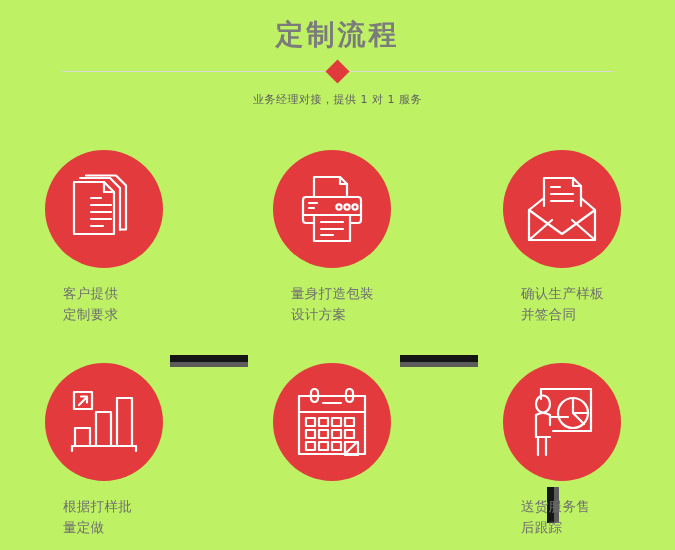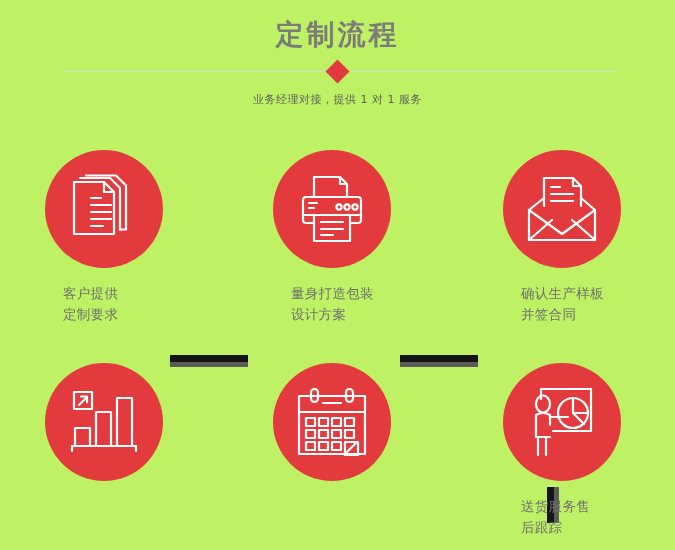--- a/index.html
+++ b/index.html
@@ -266,20 +266,22 @@
             <path d="M11 6.5 h6 v6"></path>
             <rect x="5" y="38" width="15" height="18"></rect>
             <rect x="26" y="22" width="15" height="34"></rect>
             <rect x="47" y="8" width="15" height="48"></rect>
             <path d="M2 56 h64"></path>
             <path d="M2 56 v5"></path>
             <path d="M66 56 v5"></path>
           </g>
         </svg>
       </div>
+      <div class="step-label">根据打样批
+量定做</div>
     </div>
 
     <div class="step step-r2 step-c2">
       <div class="circle">
         <svg width="70" height="68" viewBox="0 0 70 68">
           <g fill="none" stroke="#ffffff" stroke-width="2.2" stroke-linejoin="round" stroke-linecap="round">
             <rect x="2" y="8" width="66" height="58"></rect>
             <path d="M2 24 h66"></path>
             <rect x="14" y="1" width="7" height="13" rx="3.5"></rect>
             <rect x="49" y="1" width="7" height="13" rx="3.5"></rect>

